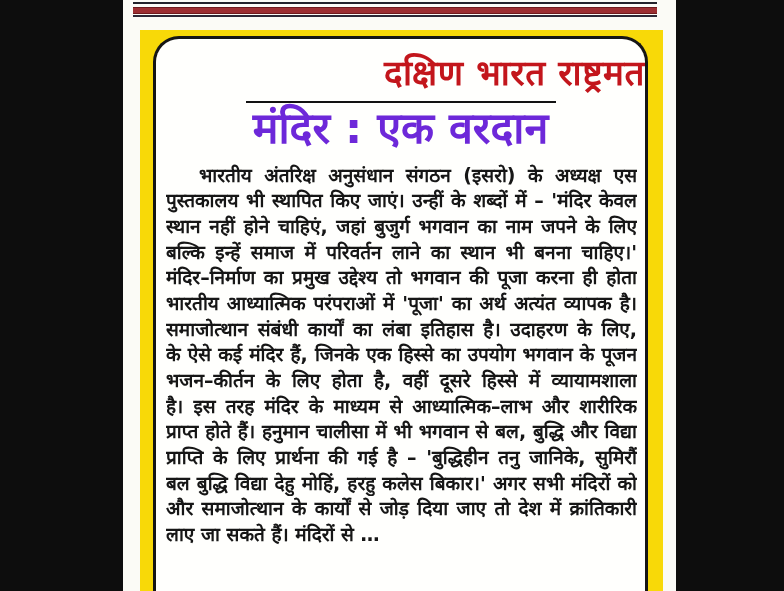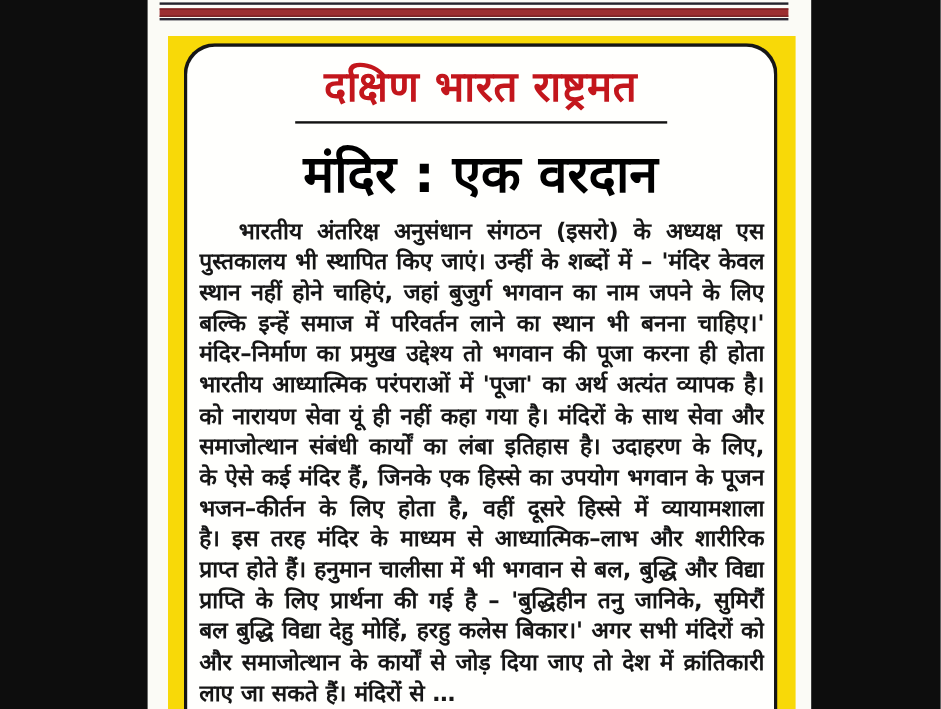--- a/index.html
+++ b/index.html
@@ -50,40 +50,40 @@
     height: 555px;
     box-sizing: border-box;
     background: #fffffd;
     border: 3px solid #161616;
     border-bottom: none;
     border-radius: 26px 26px 0 0;
     overflow: hidden;
   }
   .masthead {
     margin-top: 14px;
-    text-align: center;
+    text-align: right;
     font-size: 35px;
     font-weight: 800;
     line-height: 1.15;
     color: #c3161c;
     letter-spacing: 0.5px;
   }
   .divider {
     width: 310px;
     height: 2px;
     background: #121212;
     margin: 8px auto 0 auto;
   }
   .headline {
-    margin-top: 20px;
+    margin-top: 2px;
     text-align: center;
     font-size: 43px;
     font-weight: 800;
     line-height: 1.1;
-    color: #000000;
+    color: #6d28d9;
   }
   .body-text {
     margin: 10px 8px 0 10px;
     color: #161616;
     font-size: 19px;
     font-weight: 700;
   }
   .body-line {
     height: 25.7px;
     line-height: 25.7px;
@@ -116,21 +116,20 @@
         <div class="headline">मंदिर : एक वरदान</div>
 
         <div class="body-text">
 
         <div class="body-line">भारतीय अंतरिक्ष अनुसंधान संगठन (इसरो) के अध्यक्ष एस सोमनाथ</div>
             <div class="body-line">पुस्तकालय भी स्थापित किए जाएं। उन्हीं के शब्दों में – 'मंदिर केवल ऐसे</div>
             <div class="body-line">स्थान नहीं होने चाहिएं, जहां बुजुर्ग भगवान का नाम जपने के लिए आएं,</div>
             <div class="body-line">बल्कि इन्हें समाज में परिवर्तन लाने का स्थान भी बनना चाहिए।' निस्संदेह</div>
             <div class="body-line">मंदिर–निर्माण का प्रमुख उद्देश्य तो भगवान की पूजा करना ही होता है, लेकिन</div>
             <div class="body-line">भारतीय आध्यात्मिक परंपराओं में 'पूजा' का अर्थ अत्यंत व्यापक है। नर सेवा</div>
-            <div class="body-line">को नारायण सेवा यूं ही नहीं कहा गया है। मंदिरों के साथ सेवा और</div>
             <div class="body-line">समाजोत्थान संबंधी कार्यों का लंबा इतिहास है। उदाहरण के लिए, हनुमानजी</div>
             <div class="body-line">के ऐसे कई मंदिर हैं, जिनके एक हिस्से का उपयोग भगवान के पूजन और</div>
             <div class="body-line">भजन–कीर्तन के लिए होता है, वहीं दूसरे हिस्से में व्यायामशाला चलाई जाती</div>
             <div class="body-line">है। इस तरह मंदिर के माध्यम से आध्यात्मिक–लाभ और शारीरिक बल, दोनों</div>
             <div class="body-line">प्राप्त होते हैं। हनुमान चालीसा में भी भगवान से बल, बुद्धि और विद्या की</div>
             <div class="body-line">प्राप्ति के लिए प्रार्थना की गई है – 'बुद्धिहीन तनु जानिके, सुमिरौं पवन कुमार।</div>
             <div class="body-line">बल बुद्धि विद्या देहु मोहिं, हरहु कलेस बिकार।' अगर सभी मंदिरों को सेवा</div>
             <div class="body-line">और समाजोत्थान के कार्यों से जोड़ दिया जाए तो देश में क्रांतिकारी बदलाव</div>
             <div class="body-line">लाए जा सकते हैं। मंदिरों से …</div>
           </div>

